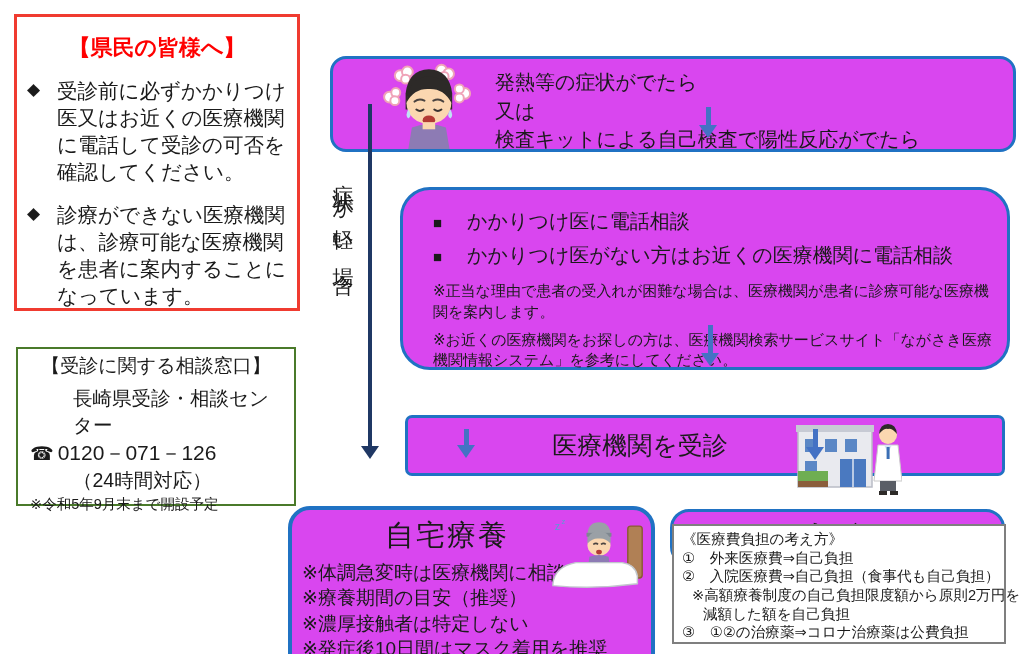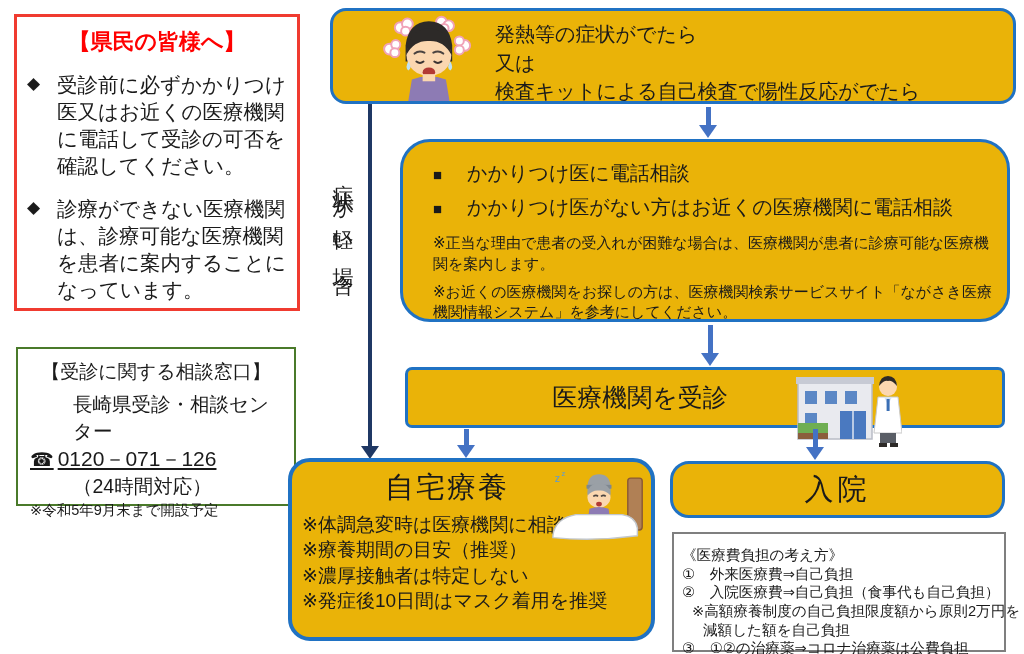--- a/index.html
+++ b/index.html
@@ -3,36 +3,36 @@
 <meta charset="utf-8">
 <style>
   * { margin:0; padding:0; box-sizing:border-box; }
   html,body { background:#fff; }
   body { font-family:"Liberation Sans","DejaVu Sans",sans-serif; color:#1a1a1a; }
   .canvas { position:relative; width:1024px; height:654px; background:#ffffff; overflow:hidden; }
 
   
   .red-box { position:absolute; left:14px; top:14px; width:286px; height:297px;
              border:3px solid #f03b30; background:#fff; padding:10px 10px 0 10px; }
-  .red-box-title { text-align:center; color:#ff0000; font-weight:bold; font-size:22px; margin:0 0 14px 0; }
+  .red-box-title { text-align:center; color:#ff0000; font-weight:bold; font-size:22px; margin:6px 0 14px 0; }
   .red-bullet { display:flex; font-size:20.5px; line-height:1.32; margin-bottom:16px; }
   .red-bullet .marker { width:30px; flex:0 0 30px; font-size:17px; padding-top:2px; }
   .red-bullet .btxt { flex:1; }
 
   
   .green-box { position:absolute; left:16px; top:347px; width:280px; height:159px;
-               border:2px solid #4a7a2a; background:#fff; padding:10px 12px 0 12px; }
+               border:2px solid #4a7a2a; background:#fff; padding:4px 12px 0 12px; }
   .green-box-title { text-align:center; font-size:19px; margin-bottom:6px; }
   .green-line { font-size:19.5px; line-height:1.38;margin-left:43px; }
-  .green-phone { font-size:21px; line-height:1.3;text-decoration:underline; }
+  .green-phone { font-size:21px; line-height:1.3; }
   .green-phone .phone-icon { font-size:19px; margin-right:4px; }
   .green-note { font-size:14.5px; margin-top:2px; }
 
   
-  .blue-box { position:absolute; background:#eab308; border:3px solid #2072c3; }
+  .blue-box { position:absolute; background:#d946ef; border:3px solid #2072c3;margin-top:48px; }
 
   .top-box { left:330px; top:8px; width:686px; height:96px; border-radius:16px; }
   .top-box .fever-illust { position:absolute; left:40px; top:4px; width:110px; height:86px; }
   .top-box .top-lines { position:absolute; left:162px; top:9px; font-size:20px; line-height:1.43; }
 
   .consult-box { left:400px; top:139px; width:610px; height:183px; border-radius:30px; padding:15px 0 0 30px; }
   .consult-bullet { display:flex; font-size:20px; line-height:1.68; }
   .consult-bullet .marker { width:34px; flex:0 0 34px; font-size:15px; padding-top:5px; }
   .consult-notes { margin-top:9px; width:565px; }
   .consult-note { font-size:15px; line-height:1.38; margin-bottom:7px; }
@@ -48,21 +48,21 @@
   .home-illust { position:absolute; right:4px; top:6px; width:96px; height:74px; }
   .home-note { font-size:19px; line-height:1.34; white-space:nowrap; }
   .home-note.indent { padding-left:30px; }
 
   .hosp-box { left:670px; top:461px; width:335px; height:57px; border-radius:19px;
               display:flex; align-items:center; justify-content:center; }
   .hosp-label { font-size:29px; letter-spacing:4px; }
 
   
   .cost-box { position:absolute; left:672px; top:524px; width:334px; height:120px;
-              border:2px solid #7f7f7f; background:#fff; padding:12px 8px 0 8px;margin-top:8px; }
+              border:2px solid #7f7f7f; background:#fff; padding:4px 8px 0 8px; }
   .cost-line { font-size:14.6px; line-height:1.28; white-space:nowrap; }
   .cost-line.ind1 { padding-left:10px; }
   .cost-line.ind2 { padding-left:21px; }
 
   
   .v-arrow { position:absolute; width:20px; display:flex; flex-direction:column; align-items:center; }
   .v-arrow .stem { width:5px; background:#4472c4; flex:1; }
   .v-arrow .head { width:0; height:0; border-left:9px solid transparent; border-right:9px solid transparent;
                    border-top:13px solid #4472c4; }
   .navy-arrow { position:absolute; left:360px; top:104px; width:20px; height:355px;

